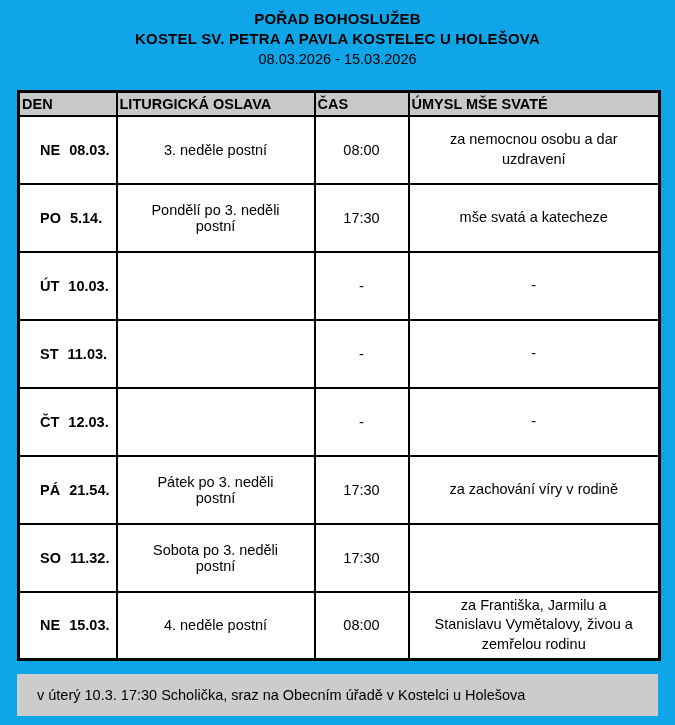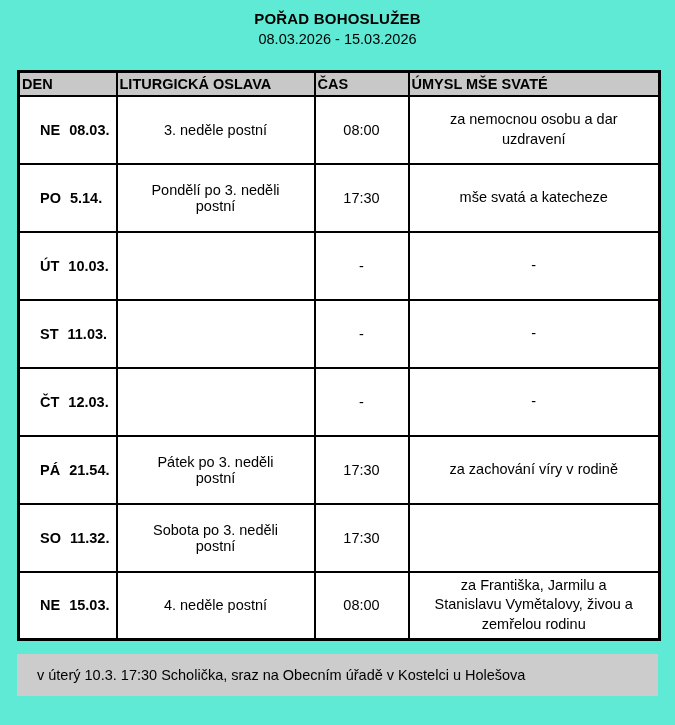--- a/index.html
+++ b/index.html
@@ -5,21 +5,21 @@
   html, body {
     margin: 0;
     padding: 0;
     background: #ffffff;
     font-family: "Liberation Sans", sans-serif;
     color: #000000;
   }
   .page {
     width: 675px;
     height: 725px;
-    background: #5eead4;
+    background: #0ea5e9;
     overflow: hidden;
     box-sizing: border-box;
   }
   
   .title-block {
     padding-top: 9px;
     text-align: center;
   }
   .title-line {
     font-size: 15px;
@@ -85,20 +85,21 @@
     font-size: 14.5px;
   }
 </style>
 </head>
 <body>
 
 <div class="page">
 
   <div class="title-block">
     <div class="title-line">POŘAD BOHOSLUŽEB</div>
+    <div class="title-line">KOSTEL SV. PETRA A PAVLA KOSTELEC U HOLEŠOVA</div>
     <div class="date-line">08.03.2026 - 15.03.2026</div>
   </div>
 
   <table class="schedule">
     <colgroup>
       <col style="width:98px">
       <col style="width:198px">
       <col style="width:94px">
       <col style="width:251px">
     </colgroup>

